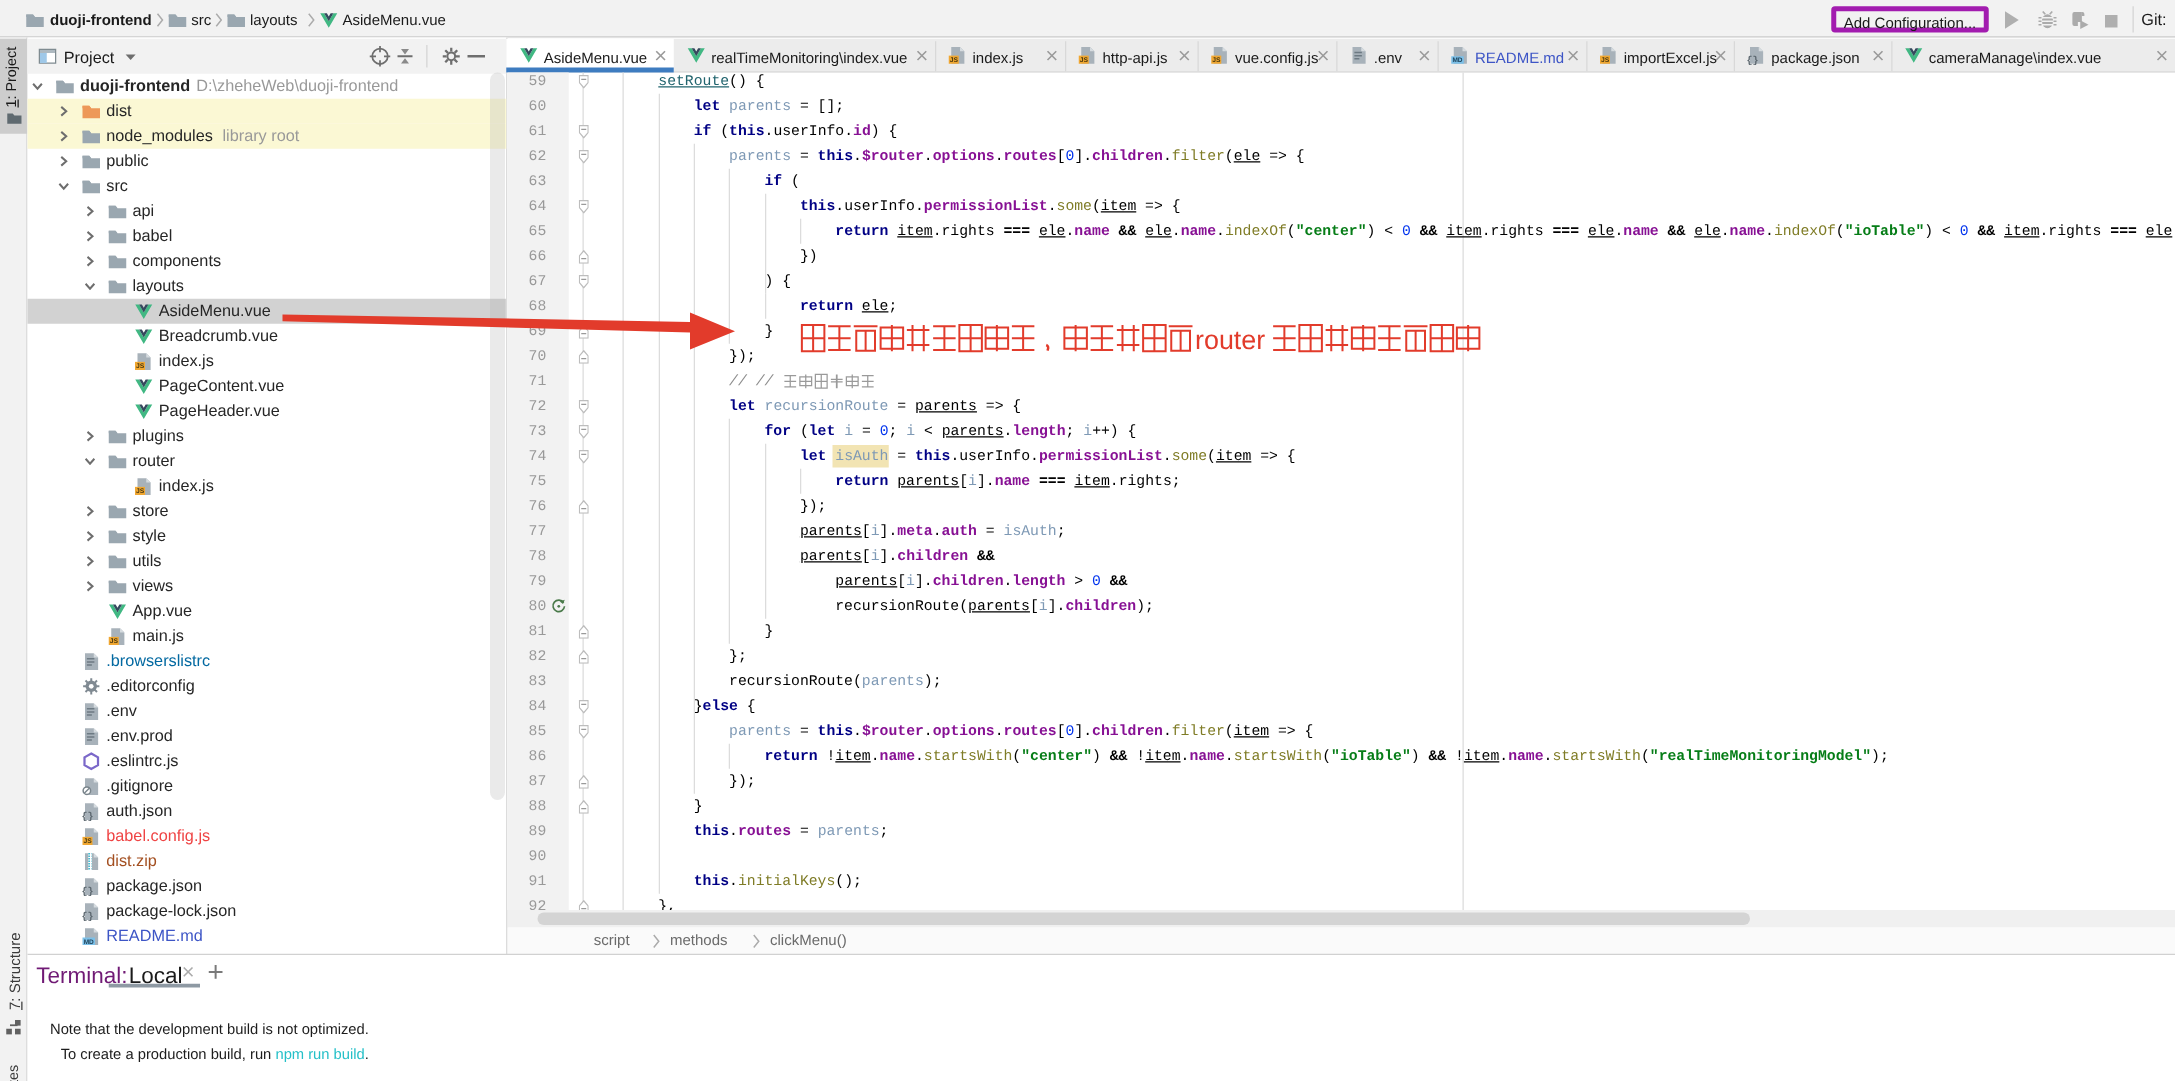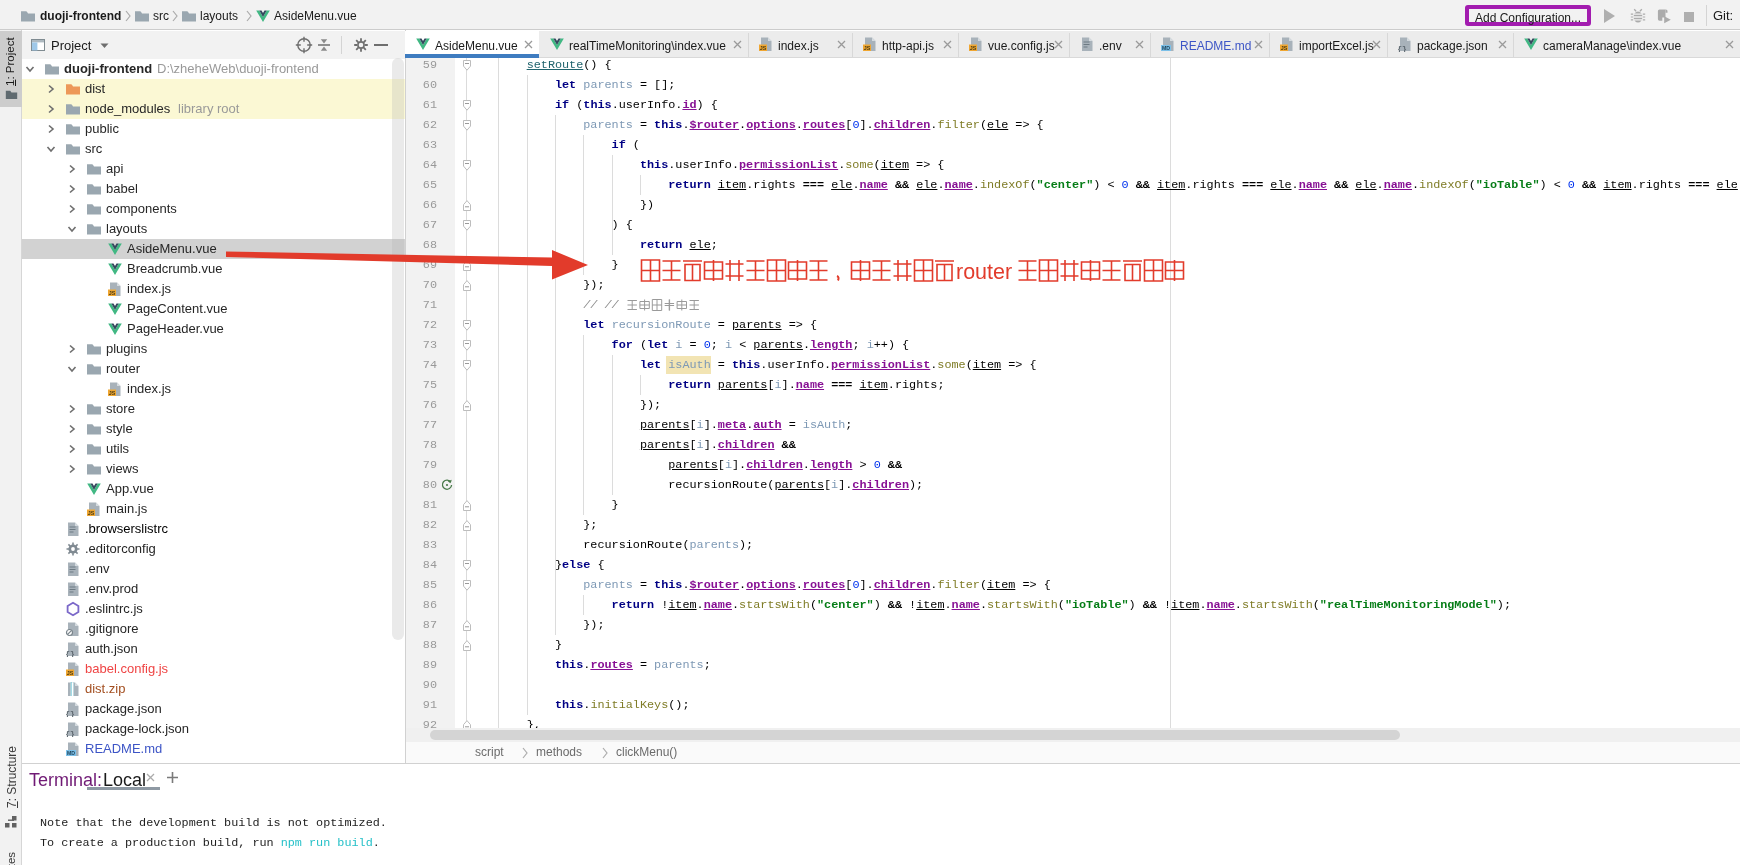--- a/index.html
+++ b/index.html
@@ -1,23 +1,23 @@
 <!DOCTYPE html>
 <html><head><meta charset="utf-8"><style>
 * { margin:0; padding:0; box-sizing:border-box; }
 html,body { width:1740px; height:865px; overflow:hidden; background:#fff;
   font-family:"Liberation Sans", sans-serif; }
 .abs { position:absolute; }
-.mono { font-family:Liberation Mono, monospace; }
+.mono { font-family:Liberation Sans, sans-serif;text-align:right; }
 pre.code { position:absolute; left:470px; top:55px; font-family:"Liberation Mono",monospace;
   font-size:11.8px; line-height:20px; color:#000; white-space:pre; }
 pre.lnum { position:absolute; left:406px; top:55px; width:31px; text-align:right;
   font-family:"Liberation Mono",monospace; font-size:11.8px; line-height:20px; color:#999; }
 .k { color:#000084; font-weight:bold; }
-.p { color:#871094; font-weight:bold;text-decoration:underline; }
+.p { color:#871094; font-weight:bold; }
 .m { color:#7F7C26; }
 .s { color:#067d17; font-weight:bold; }
 .n { color:#0033EE; }
 .c { color:#8C8C8C; font-style:italic; }
 .v { color:#7E99B5; }
 .u { color:#000; text-decoration:underline; }
 .o { font-weight:bold; }
 .f { color:#21646E;text-decoration:underline; }
 .guide { position:absolute; width:1px; background:#DCDCDC; }
 .tabsep { position:absolute; width:1px; top:33px; height:24px; background:#D8D8D8; }
@@ -276,21 +276,21 @@
     <path d="M10 1.5l3.5 3.5H10z" fill="#D6DCE0"></path>
     <rect x="1" y="8.5" width="8" height="6.5" fill="#F0A732"></rect>
     <text x="5" y="13.8" font-size="5.4" font-weight="bold" fill="#4a3a10" text-anchor="middle" font-family="Liberation Sans">JS</text>
   </svg>
 <div class="abs" style="left:106px;top:501px;font-size:13px;color:#262626;white-space:nowrap">main.js</div>
 <svg class="abs" style="left:65px;top:521px" width="16" height="16" viewBox="0 0 16 16">
     <path d="M3 1.5h7l3.5 3.5v10H3z" fill="#A8B2BA"></path>
     <path d="M10 1.5l3.5 3.5H10z" fill="#D6DCE0"></path>
     <path d="M4.5 6h6M4.5 8.5h6M4.5 11h4" stroke="#6d7a83" stroke-width="1.2"></path>
   </svg>
-<div class="abs" style="left:85px;top:521px;font-size:13px;color:#000000;white-space:nowrap">.browserslistrc</div>
+<div class="abs" style="left:85px;top:521px;font-size:13px;color:#0369a1;white-space:nowrap">.browserslistrc</div>
 <svg class="abs" style="left:65px;top:541px" width="16" height="16" viewBox="0 0 16 16">
     <circle cx="8" cy="8" r="4.6" fill="#808A92"></circle>
     <circle cx="8" cy="8" r="1.9" fill="#fff"></circle>
     <path d="M8 1.5v3M8 11.5v3M1.5 8h3M11.5 8h3M3.4 3.4l2.1 2.1M10.5 10.5l2.1 2.1M12.6 3.4l-2.1 2.1M5.5 10.5l-2.1 2.1" stroke="#808A92" stroke-width="1.6"></path>
   </svg>
 <div class="abs" style="left:85px;top:541px;font-size:13px;color:#262626;white-space:nowrap">.editorconfig</div>
 <svg class="abs" style="left:65px;top:561px" width="16" height="16" viewBox="0 0 16 16">
     <path d="M3 1.5h7l3.5 3.5v10H3z" fill="#A8B2BA"></path>
     <path d="M10 1.5l3.5 3.5H10z" fill="#D6DCE0"></path>
     <path d="M4.5 6h6M4.5 8.5h6M4.5 11h4" stroke="#6d7a83" stroke-width="1.2"></path>

